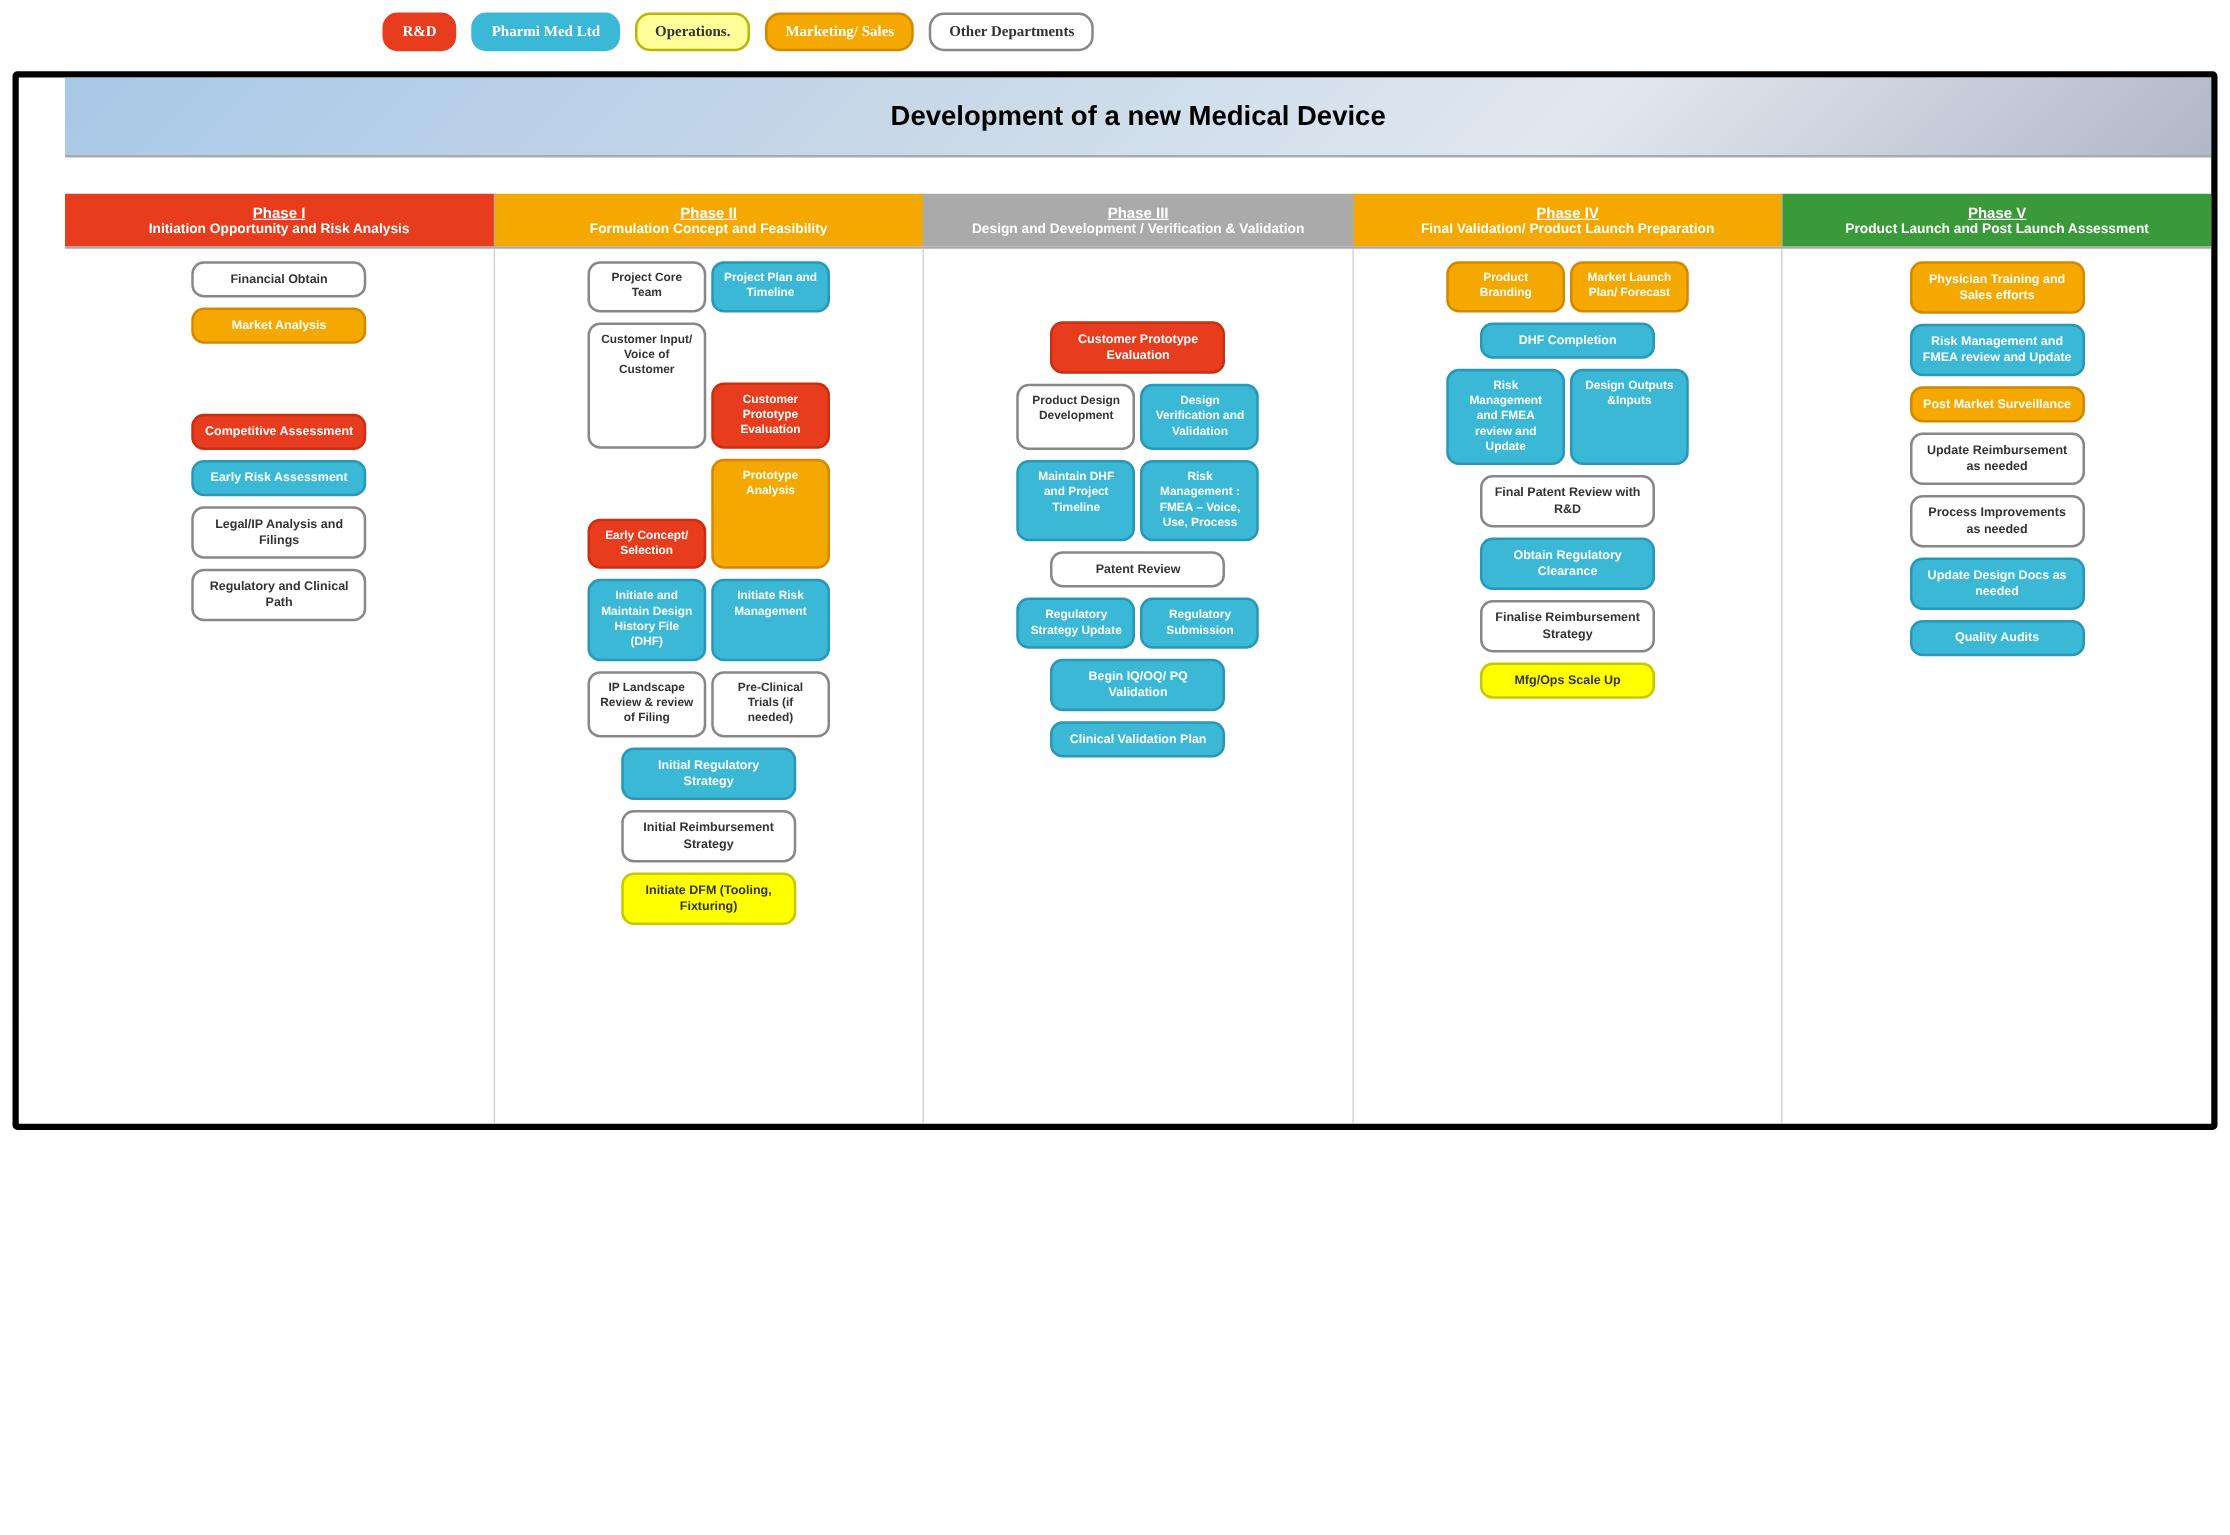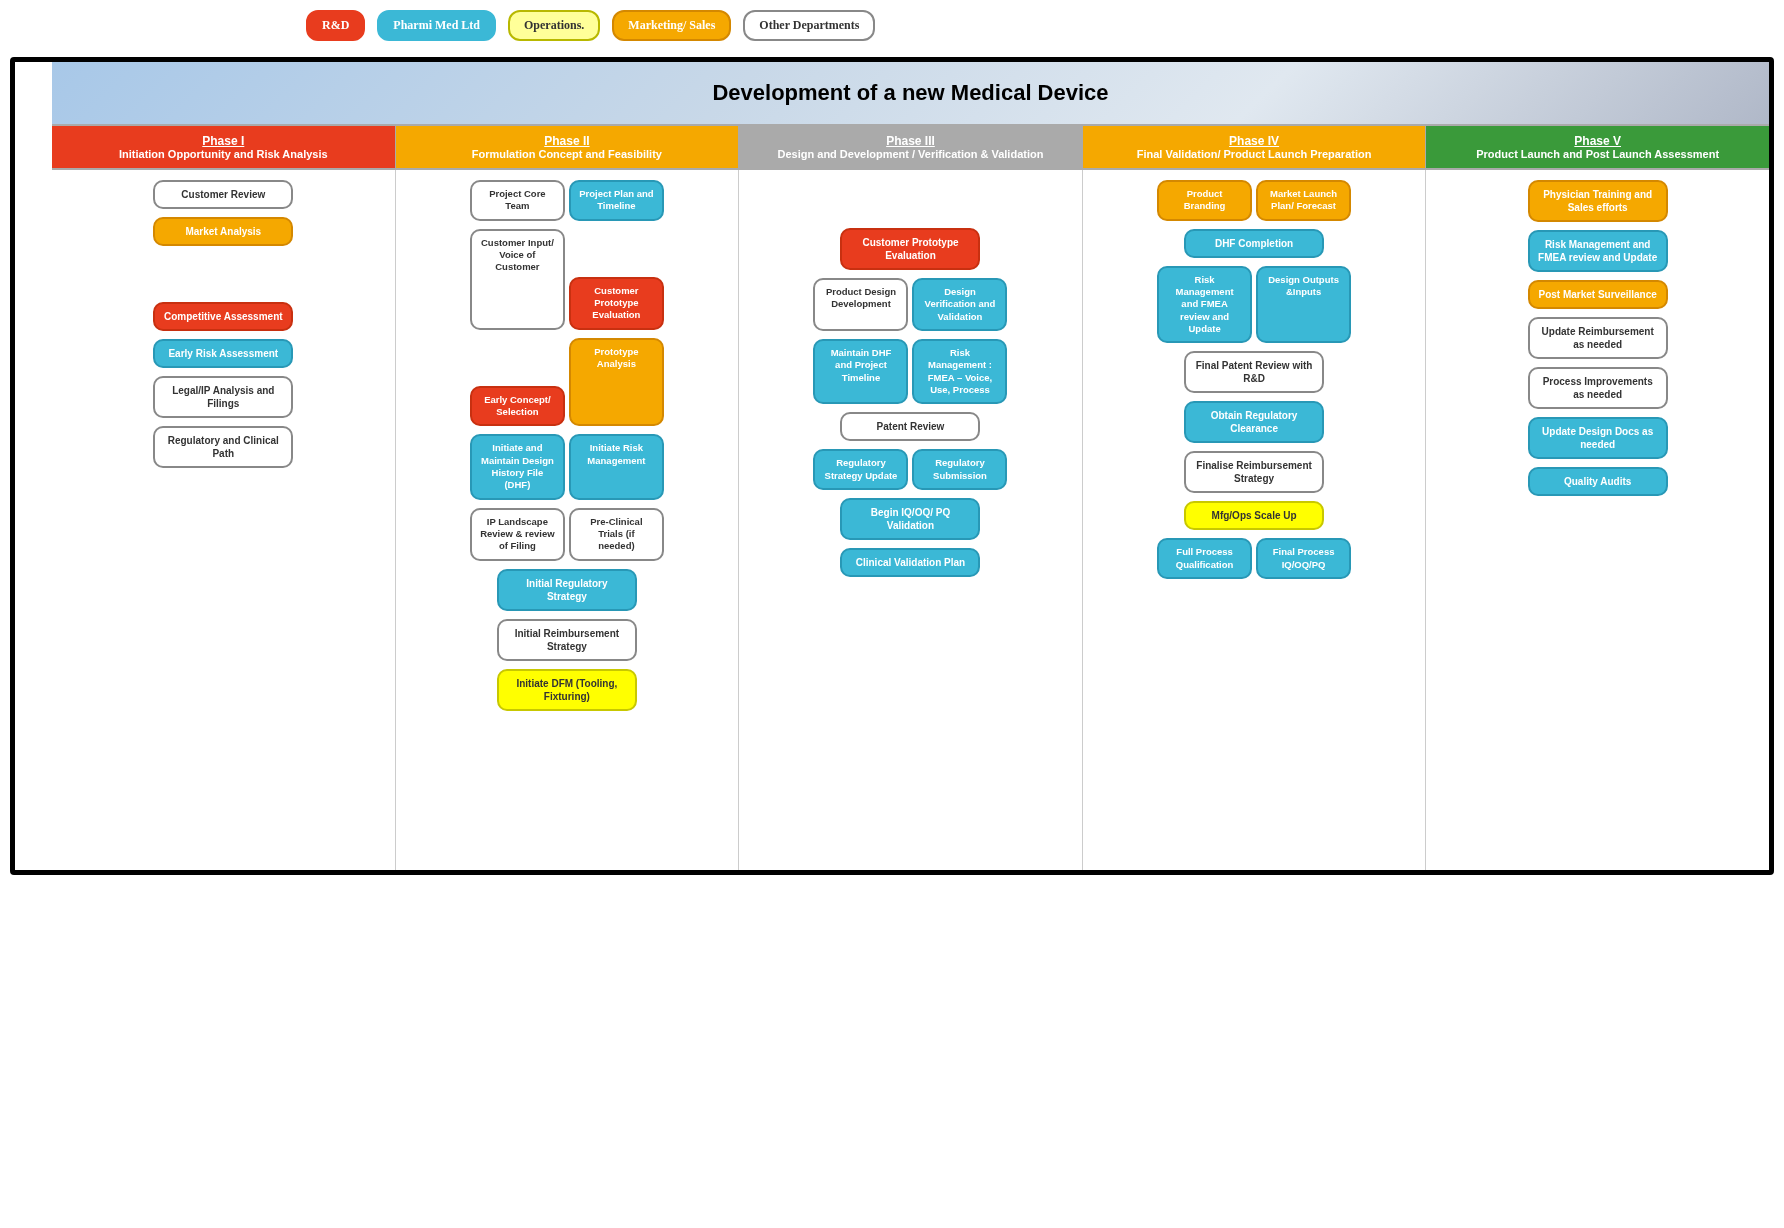--- a/index.html
+++ b/index.html
@@ -12,21 +12,21 @@
     .leg-pharmi { background: #3bb8d6; color: #fff; border-color: #3bb8d6; }
     .leg-ops { background: #ffff99; color: #333; border-color: #b8b800; }
     .leg-mkt { background: #f5a800; color: #fff; border-color: #d48800; }
     .leg-other { background: #fff; color: #333; border-color: #888; }
 
     .main-container { border: 5px solid #000000; border-radius: 4px; overflow: hidden; padding-left: 37px; }
 
     .main-title { background: linear-gradient(135deg, #a8c8e8 0%, #c8d8e8 40%, #e0e8f0 70%, #b0b8c8 100%); text-align: center; padding: 18px; font-size: 22px; font-weight: bold; border-bottom: 2px solid #aaa; }
 
     .phases-header { display: flex; border-bottom: 2px solid #aaa; }
-    .phase-header { flex: 1; padding: 8px 6px; text-align: center; font-size: 11px; font-weight: bold; border-right: 1px solid #aaa; }
+    .phase-header { flex: 1; padding: 8px 6px; text-align: center; font-size: 11px; font-weight: bold; border-right: 1px solid #aaa; margin-top: 29px; }
     .phase-header:last-child { border-right: none; }
     .phase-header .phase-title { text-decoration: underline; font-size: 12px; }
     .phase-1-hdr { background: #e83c1e; color: #fff; }
     .phase-2-hdr { background: #f5a800; color: #fff; }
     .phase-3-hdr { background: #aaa; color: #fff; }
     .phase-4-hdr { background: #f5a800; color: #fff; }
     .phase-5-hdr { background: #3a9a3a; color: #fff; }
 
     .phases-body { display: flex; min-height: 700px; }
     .phase-col { flex: 1; border-right: 1px solid #ccc; padding: 10px 6px; display: flex; flex-direction: column; gap: 8px; align-items: center; }
@@ -73,21 +73,21 @@
         <div class="phase-title">Phase IV</div>
         <div>Final Validation/ Product Launch Preparation</div>
       </div>
       <div class="phase-header phase-5-hdr">
         <div class="phase-title">Phase V</div>
         <div>Product Launch and Post Launch Assessment</div>
       </div>
     </div>
     <div class="phases-body">
       <div class="phase-col">
-        <div class="box box-white">Customer Review</div>
+        <div class="box box-white">Financial Obtain</div>
         <div class="box box-yellow-gold">Market Analysis</div>
         <div class="box box-red">Competitive Assessment</div>
         <div class="box box-blue">Early Risk Assessment</div>
         <div class="box box-white">Legal/IP Analysis and Filings</div>
         <div class="box box-white">Regulatory and Clinical Path</div>
       </div>
       <div class="phase-col">
         <div class="row-pair">
           <div class="box box-white">Project Core Team</div>
           <div class="box box-blue">Project Plan and Timeline</div>
@@ -137,24 +137,20 @@
         </div>
         <div class="box box-blue">DHF Completion</div>
         <div class="row-pair">
           <div class="box box-blue">Risk Management and FMEA review and Update</div>
           <div class="box box-blue">Design Outputs &amp;Inputs</div>
         </div>
         <div class="box box-white">Final Patent Review with R&amp;D</div>
         <div class="box box-blue">Obtain Regulatory Clearance</div>
         <div class="box box-white">Finalise Reimbursement Strategy</div>
         <div class="box box-yellow-bright">Mfg/Ops Scale Up</div>
-        <div class="row-pair">
-          <div class="box box-blue">Full Process Qualification</div>
-          <div class="box box-blue">Final Process IQ/OQ/PQ</div>
-        </div>
       </div>
       <div class="phase-col">
         <div class="box box-yellow-gold">Physician Training and Sales efforts</div>
         <div class="box box-blue">Risk Management and FMEA review and Update</div>
         <div class="box box-yellow-gold">Post Market Surveillance</div>
         <div class="box box-white">Update Reimbursement as needed</div>
         <div class="box box-white">Process Improvements as needed</div>
         <div class="box box-blue">Update Design Docs as needed</div>
         <div class="box box-blue">Quality Audits</div>
       </div>

